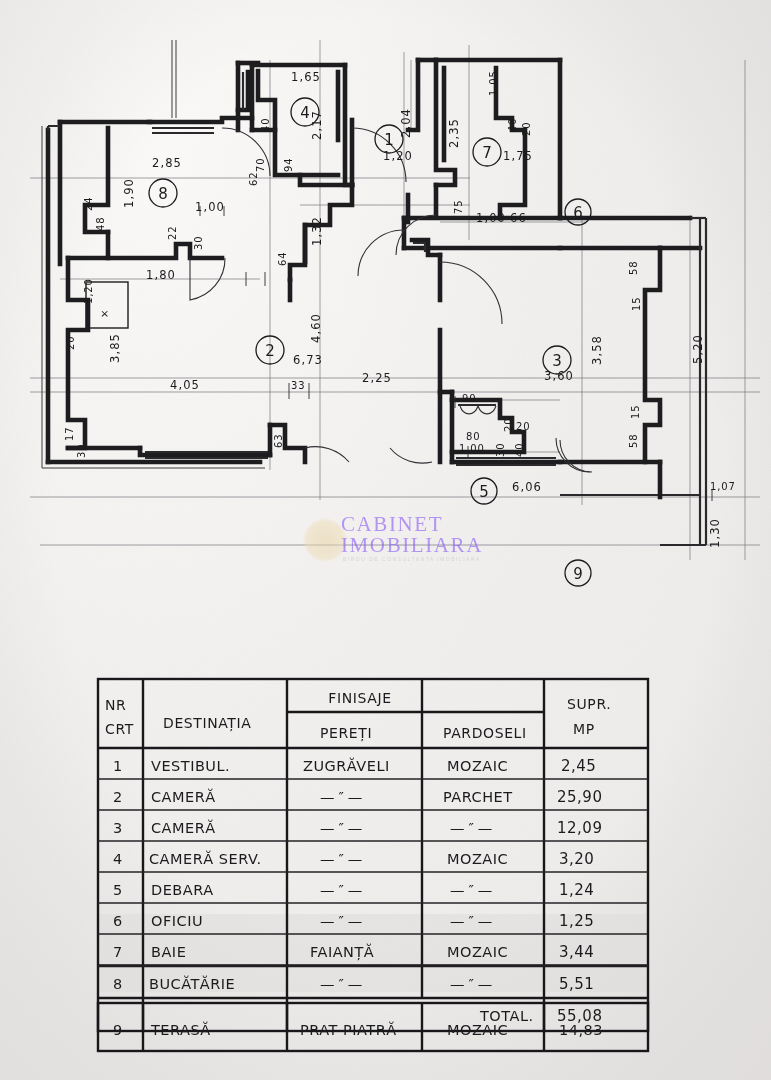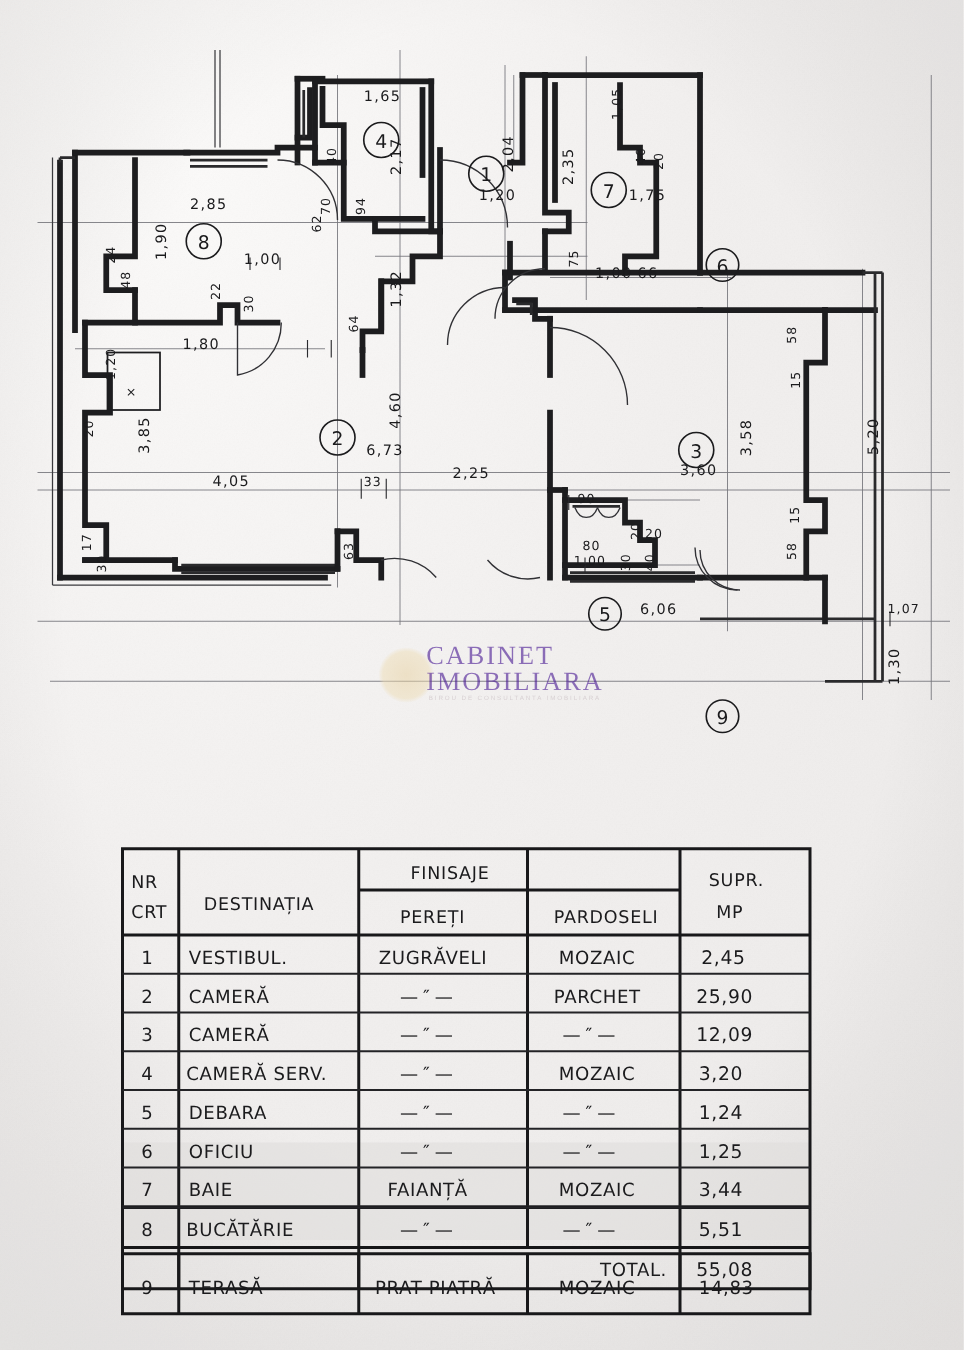--- a/index.html
+++ b/index.html
@@ -21,21 +21,21 @@
   svg{display:block;overflow:visible;}
   text{font-family:"DejaVu Sans", sans-serif;fill:#1b1b1d;}
   .wm{
     position:absolute;left:303px;top:512px;width:200px;height:60px;
     pointer-events:none;
   }
   .wm-txt{
     position:absolute;left:38px;top:2px;
     font-family:"Liberation Serif", serif;
     font-size:21px;letter-spacing:1.6px;
-    color:#4c1d95;opacity:.62;line-height:21px;font-weight:400;
+    color:#8b5cf6;opacity:.62;line-height:21px;font-weight:400;
   }
   .wm-sub{
     position:absolute;left:40px;top:44px;
     font-family:"Liberation Sans", sans-serif;
     font-size:5px;letter-spacing:1.5px;
     color:#cfc6c9;opacity:.75;
   }
   .wm-arc{
     position:absolute;left:0px;top:6px;width:44px;height:44px;
     border-radius:50%;

